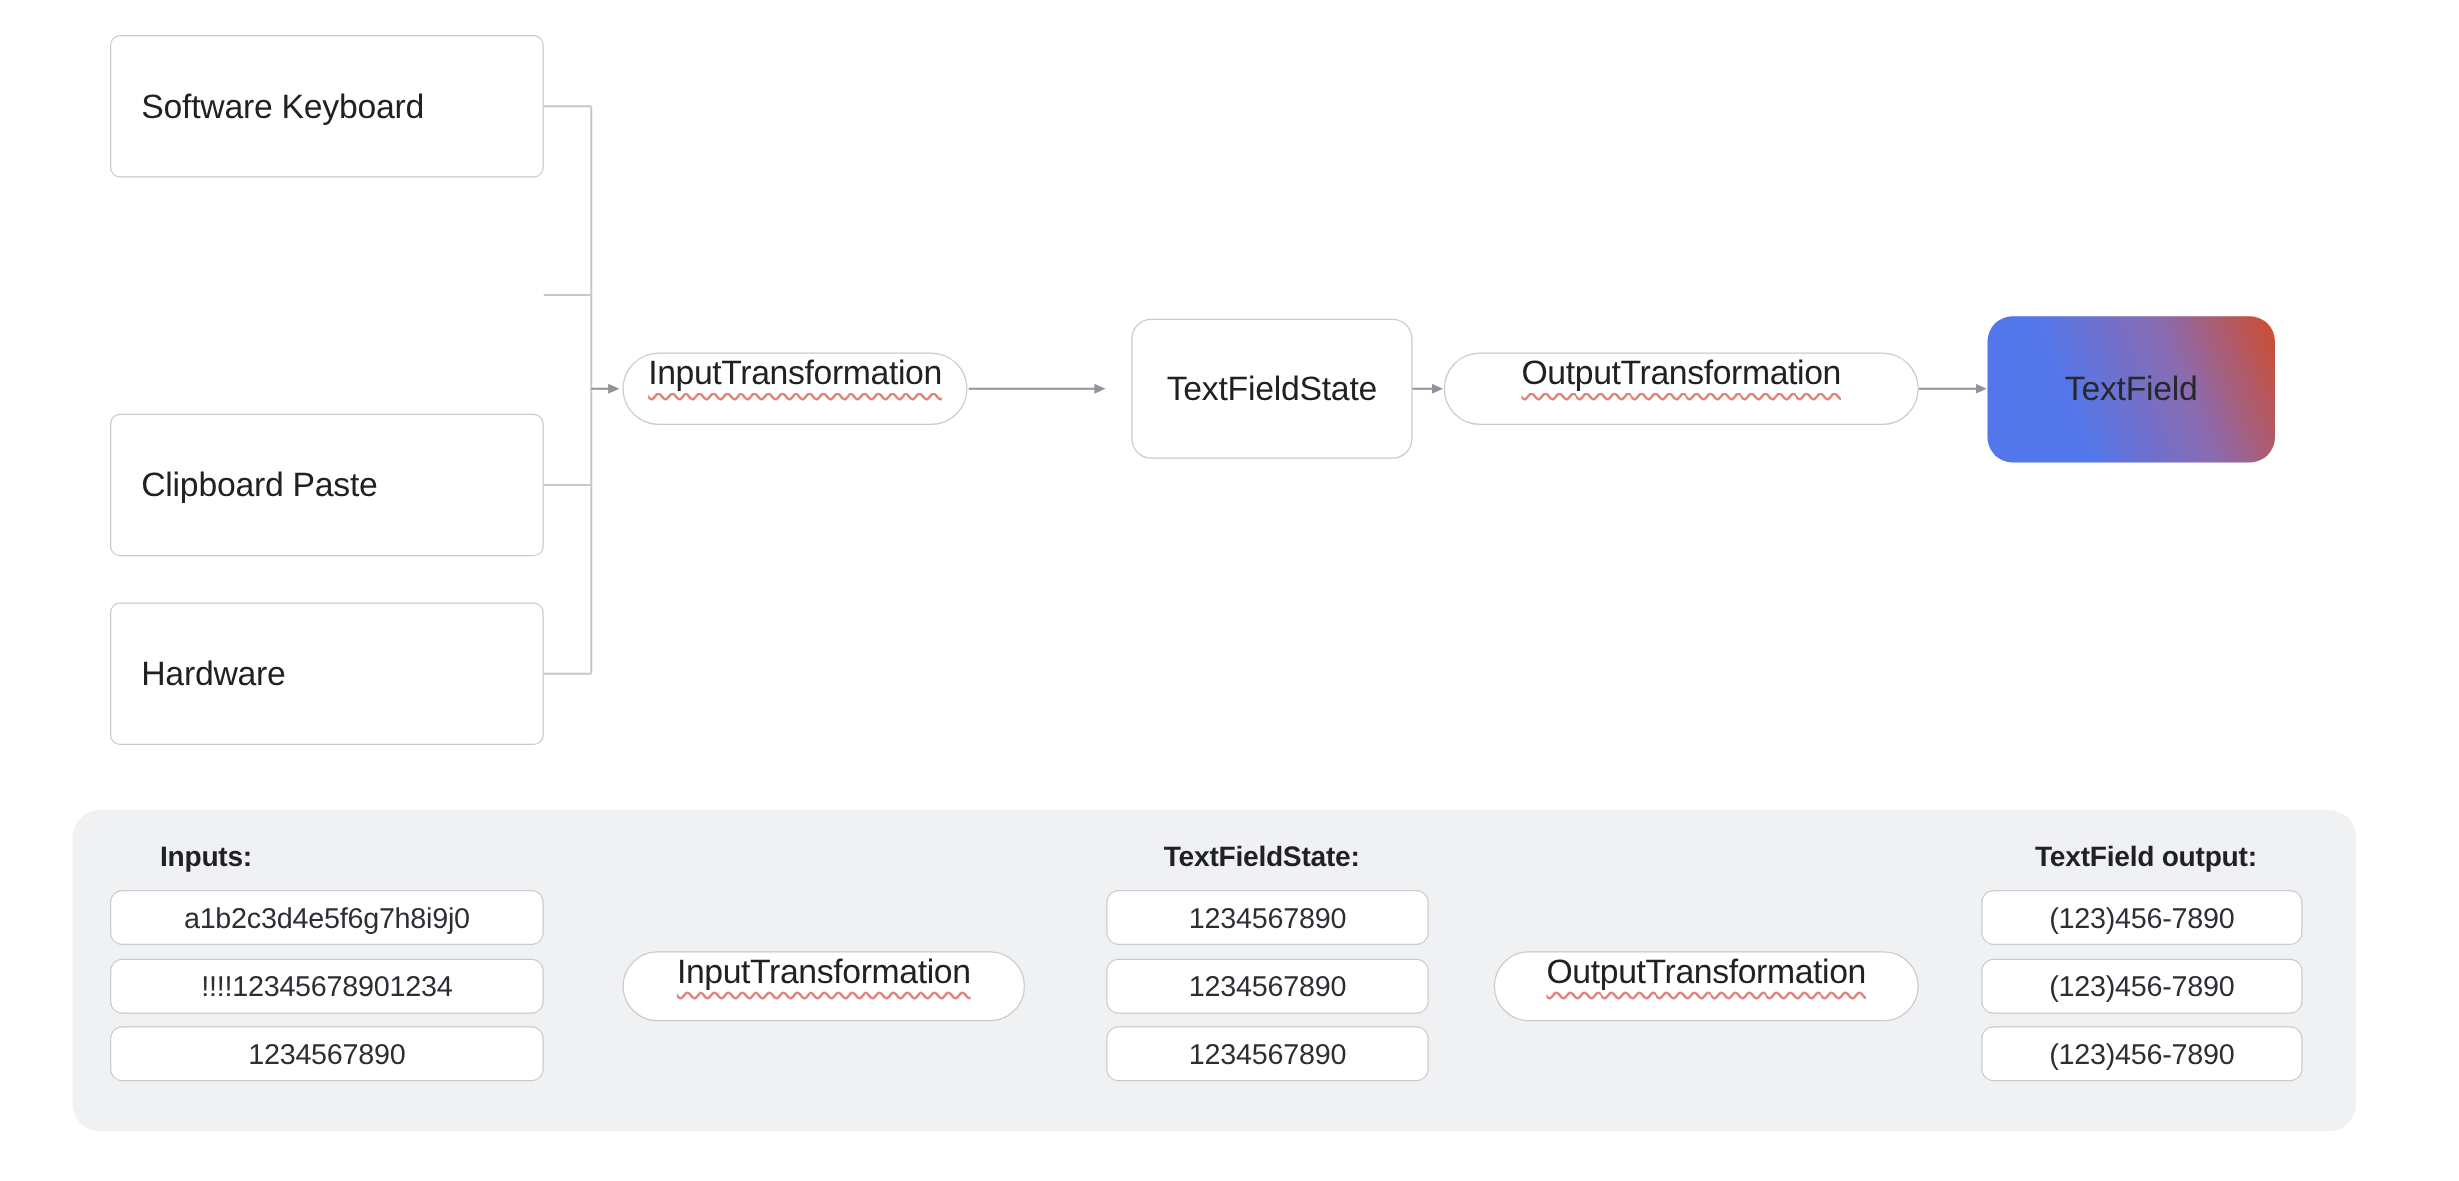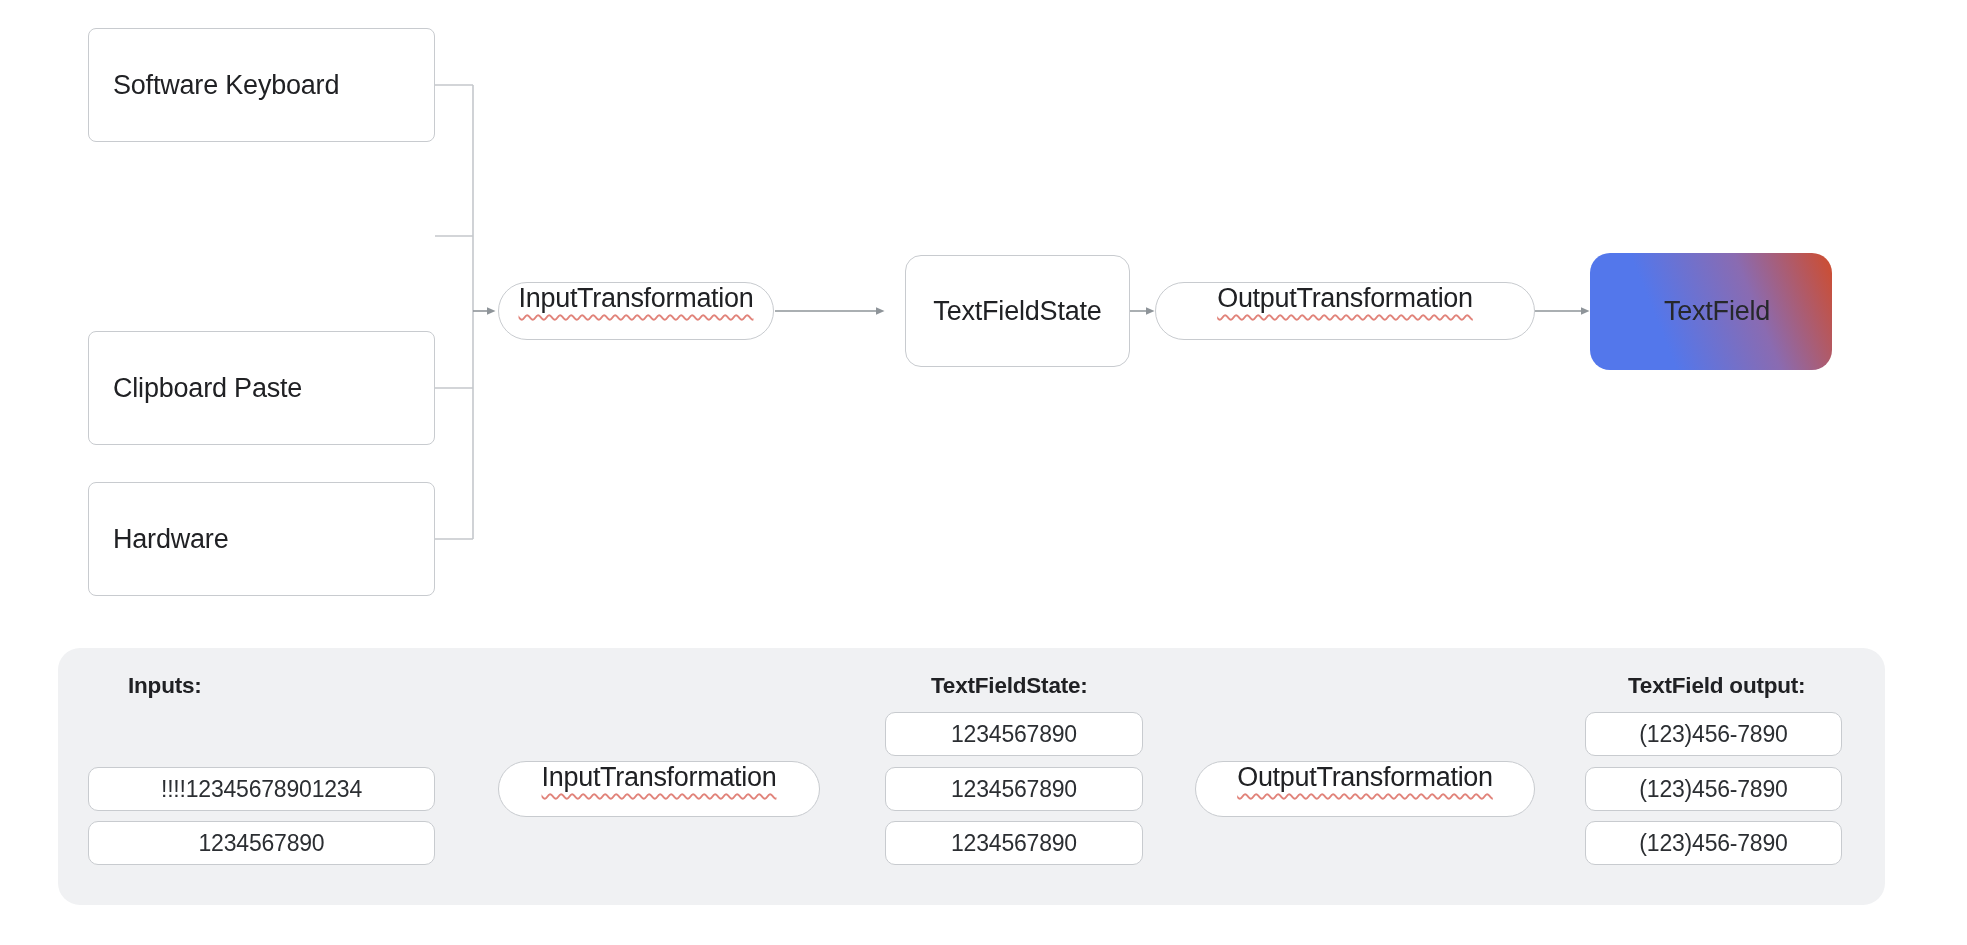--- a/index.html
+++ b/index.html
@@ -41,21 +41,21 @@
     font-size:27px;letter-spacing:-0.2px;margin-left:20px;
   }
   .grad-box{
     position:absolute;left:1590px;top:253px;width:230px;height:117px;
     border-radius:20px;
     background:linear-gradient(68deg,
       var(--gradient-blue,#5377EB) 30%,
       var(--gradient-purple,#8A6BB1) 66%,
       var(--gradient-red,#C94F38) 97%);
     display:flex;align-items:center;justify-content:center;
-    font-size:27px;color:#26282B;letter-spacing:-0.2px;padding-left:12px;
+    font-size:27px;color:#26282B;letter-spacing:-0.2px;
   }
   .panel{
     position:absolute;left:58px;top:648px;width:1827px;height:257px;
     background:var(--panel-bg,#F0F1F3);border-radius:22px;
   }
   .col-label{
     position:absolute;top:673px;font-size:22.5px;font-weight:700;letter-spacing:-0.2px;margin-left:38px;
   }
   .vbox{
     position:absolute;height:44px;background:#fff;
@@ -137,20 +137,21 @@
   <div class="grad-box">
     <span>TextField</span>
   </div>
 
   <div class="panel"></div>
 
   <div class="col-label" style="left:90px">Inputs:</div>
   <div class="col-label" style="left:893px">TextFieldState:</div>
   <div class="col-label" style="left:1590px">TextField output:</div>
 
+  <div class="vbox" style="left:88px;top:712px;width:347px">a1b2c3d4e5f6g7h8i9j0</div>
   <div class="vbox" style="left:88px;top:767px;width:347px">!!!!12345678901234</div>
   <div class="vbox" style="left:88px;top:821px;width:347px">1234567890</div>
 
   <div class="pill pill-bottom" style="left:498px;top:761px;width:322px">
     <span class="wavy">InputTransformation</span>
   </div>
 
   <div class="vbox" style="left:885px;top:712px;width:258px">1234567890</div>
   <div class="vbox" style="left:885px;top:767px;width:258px">1234567890</div>
   <div class="vbox" style="left:885px;top:821px;width:258px">1234567890</div>

